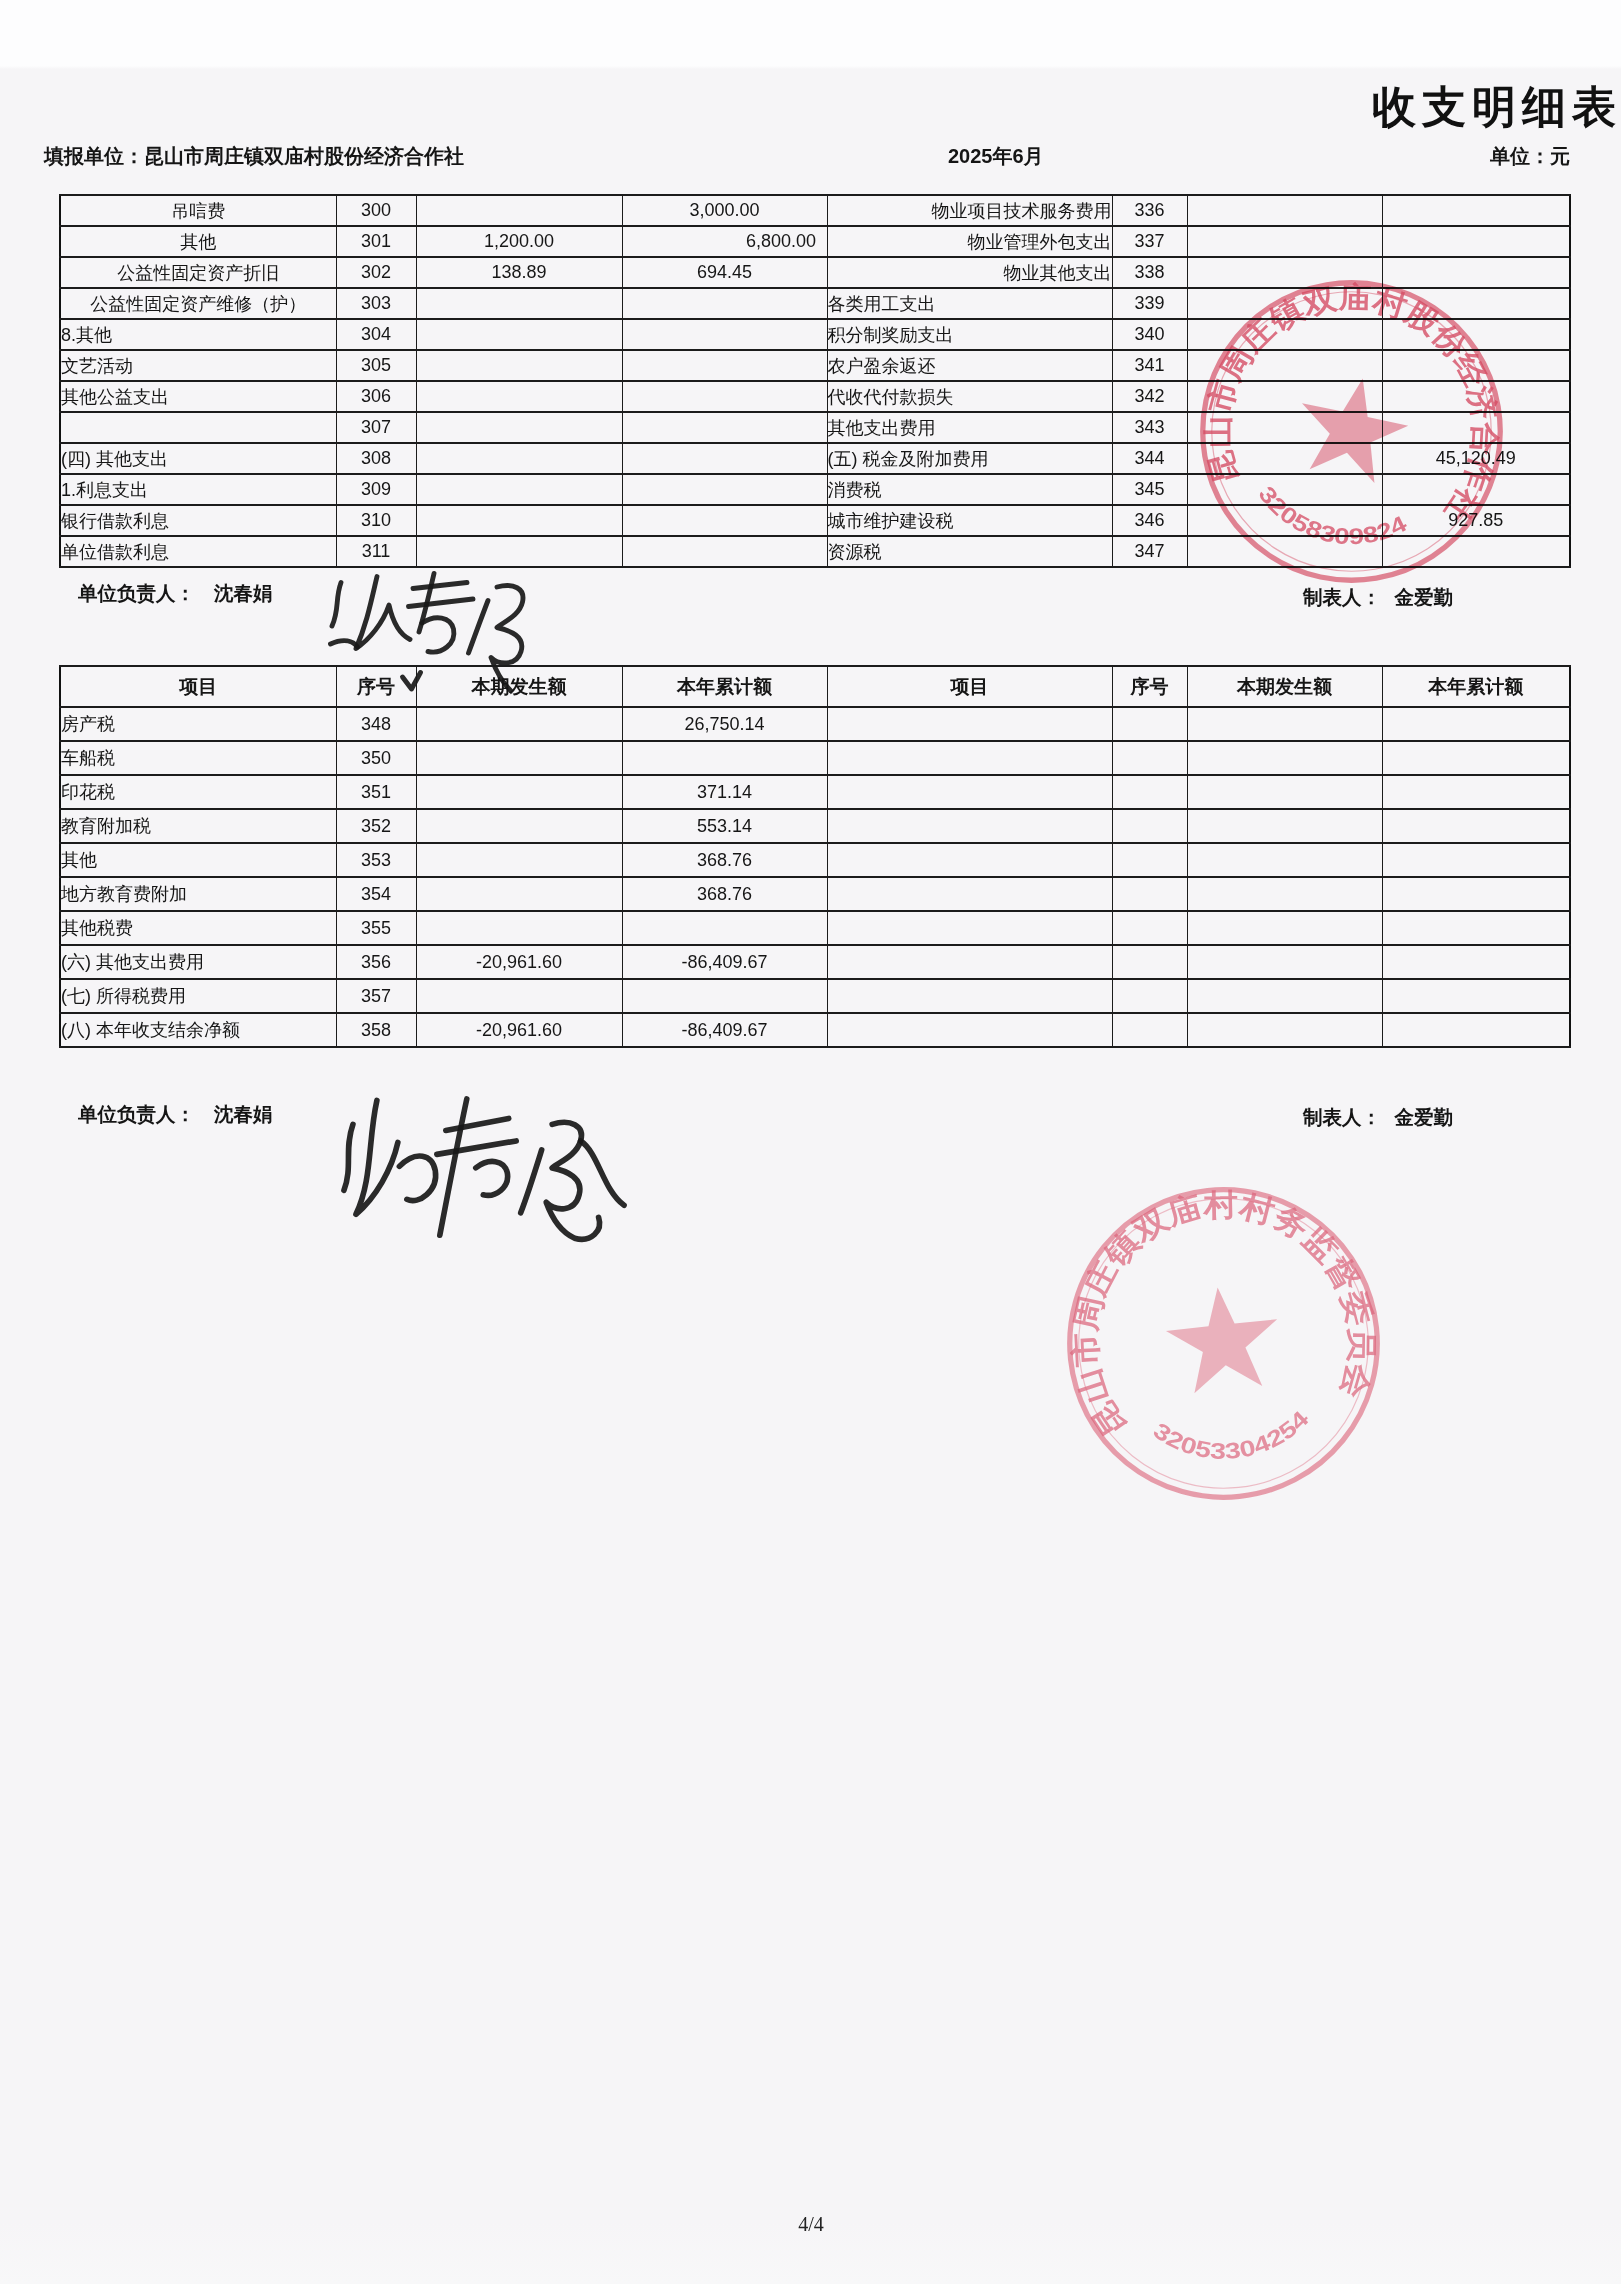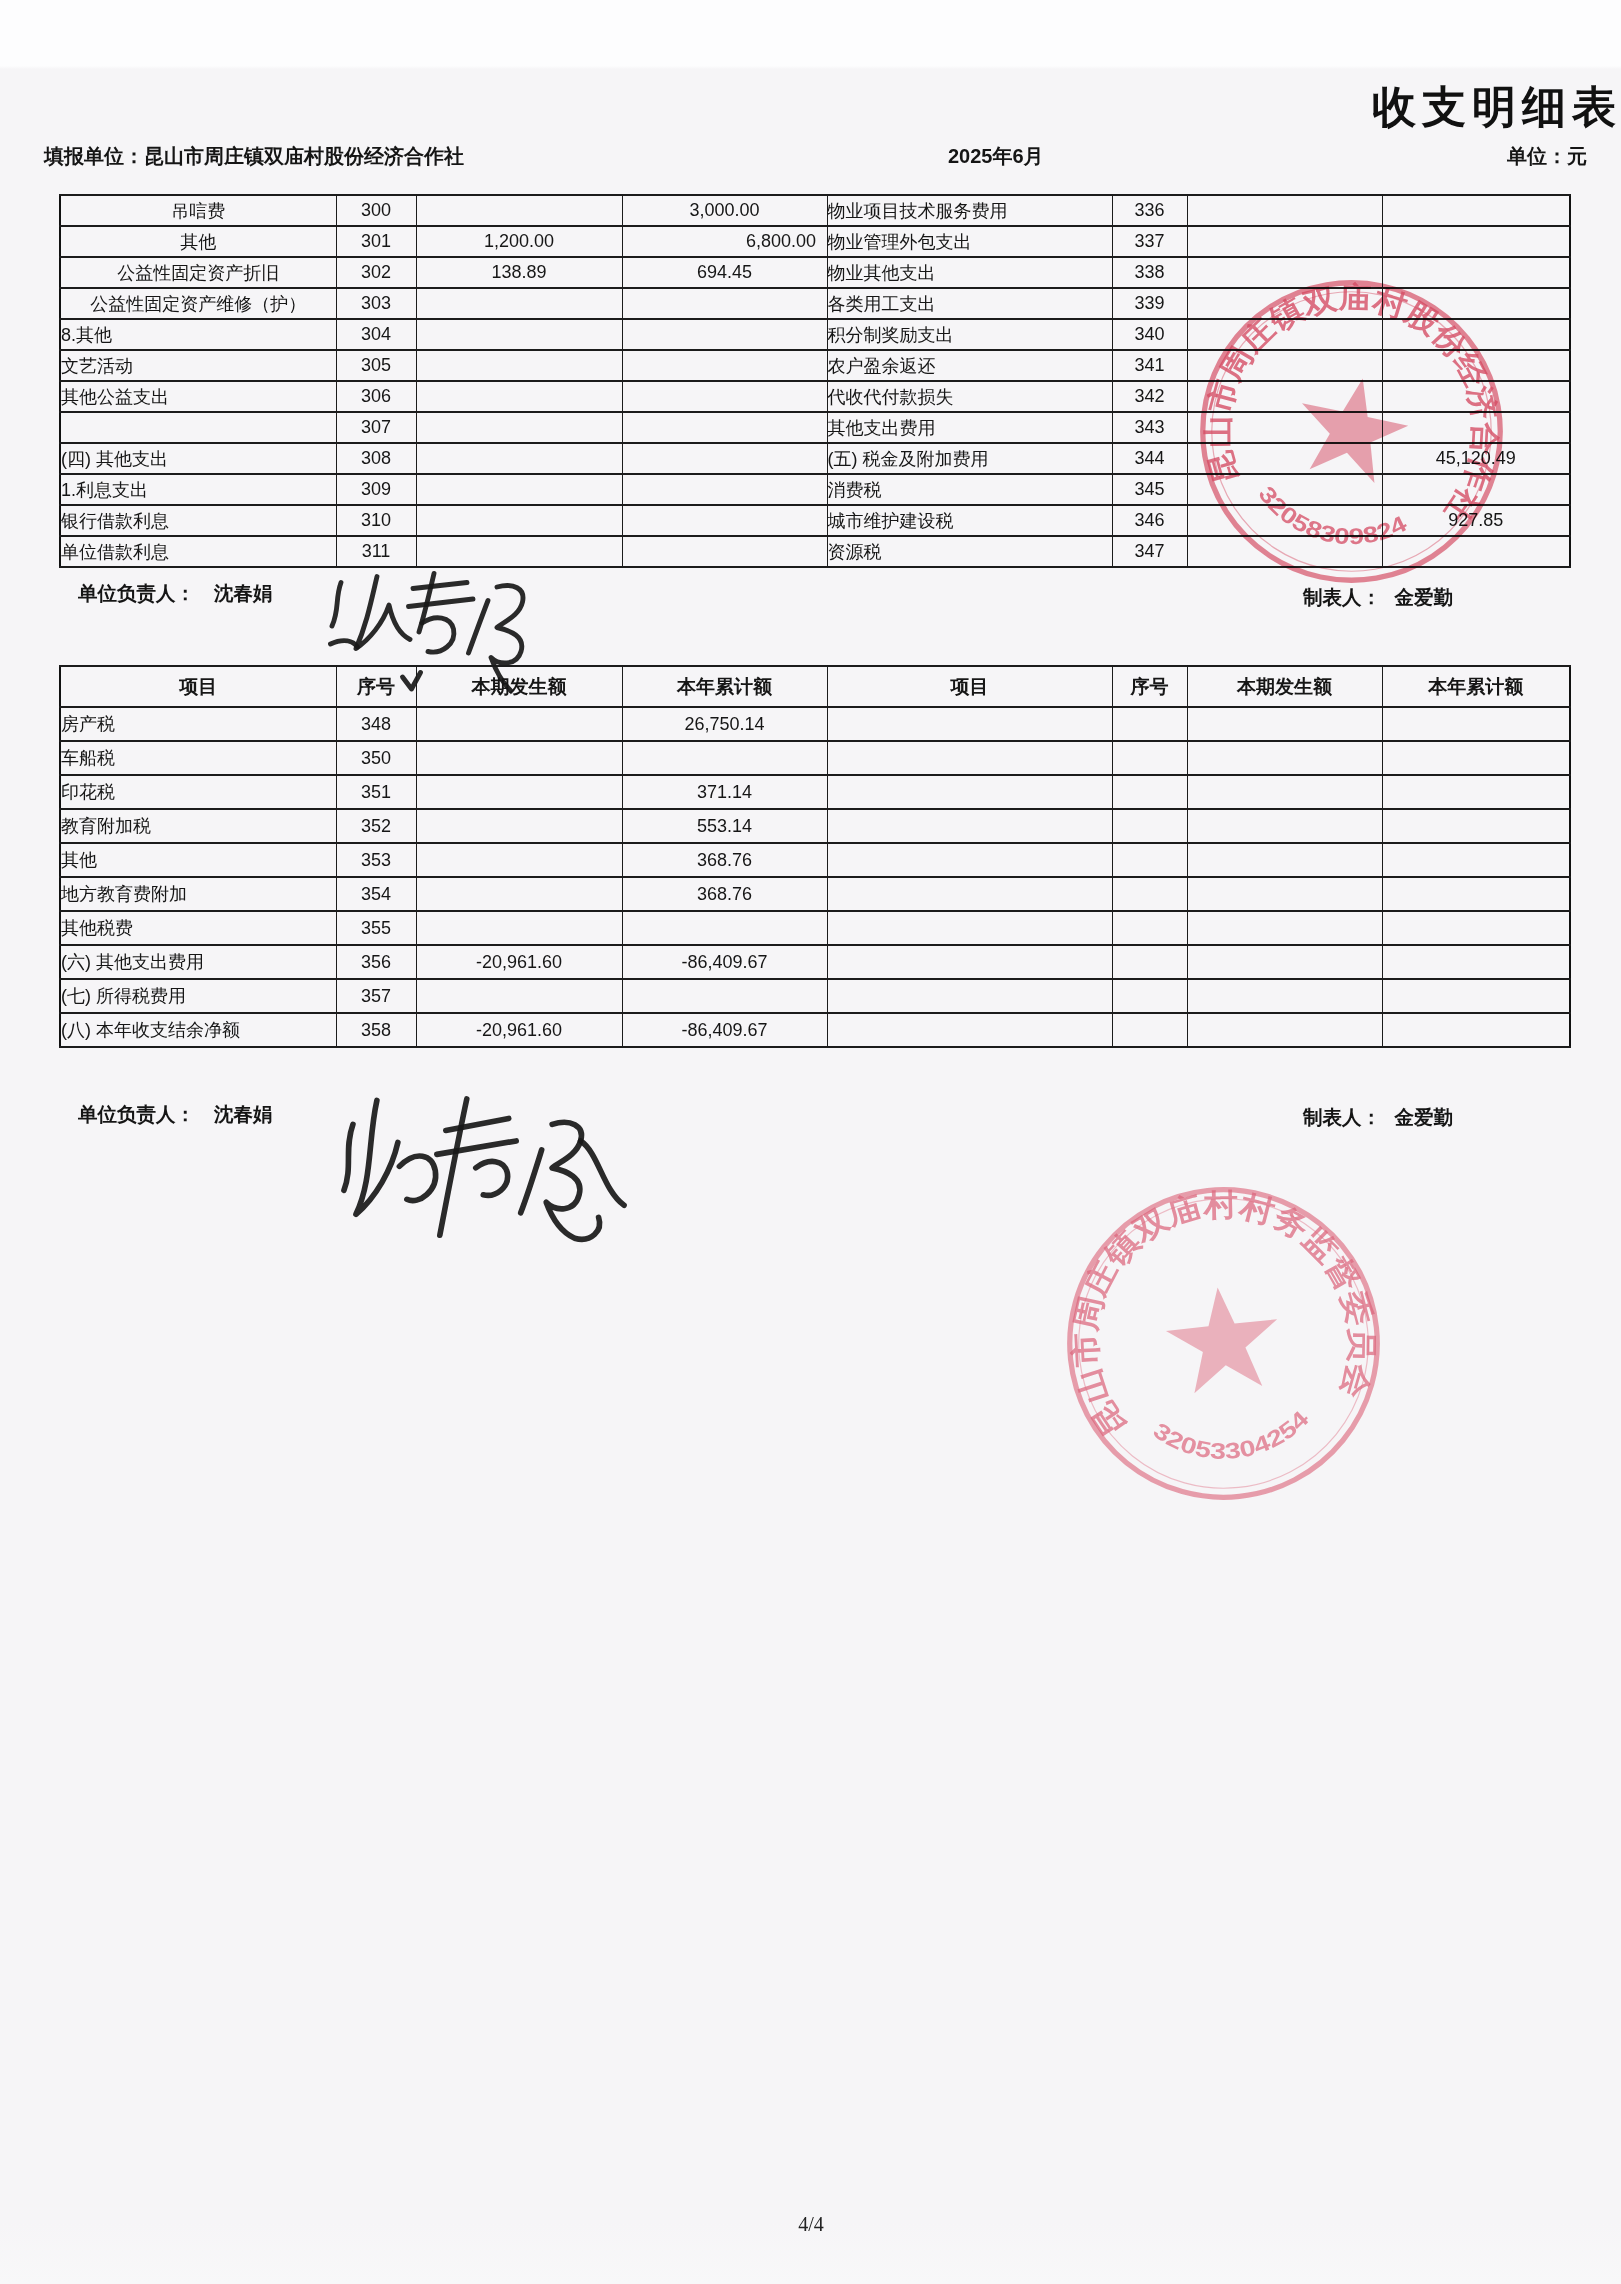--- a/index.html
+++ b/index.html
@@ -13,41 +13,41 @@
     position:relative;width:1622px;height:2284px;overflow:hidden;
     background:linear-gradient(180deg,#fdfdfe 0px,#fdfdfe 66px,#f6f5f7 69px,#f6f5f7 2222px,#f8f8f9 2284px);
   }
   .title{
     position:absolute;top:78px;left:0;width:100%;
     text-align:right;font-size:44px;font-weight:700;letter-spacing:6px;color:#111;
   }
   .info-line{position:absolute;top:143px;left:0;width:100%;height:25.5px;font-size:20px;font-weight:600;color:#151515;}
   .info-left{position:absolute;left:44px;top:0;}
   .info-period{position:absolute;left:948px;top:0;}
-  .info-unit{position:absolute;right:35px;top:0;}
+  .info-unit{position:absolute;right:52px;top:0;}
 
   table.sheet{
     position:absolute;left:59px;width:1509px;
     border-collapse:collapse;table-layout:fixed;
     background:transparent;
   }
   table.sheet td, table.sheet th{
     border:1.5px solid #1c1c1c;
     border-top-width:2.3px;border-bottom-width:2.3px;
     padding:0;font-size:18px;font-weight:500;color:#161616;
     overflow:hidden;white-space:nowrap;
   }
   table.sheet{border:2.3px solid #111;}
   #table1{top:194px;}
   #table2{top:665px;}
   #table1 td{height:29px;}
   #table2 td{height:32px;}
   #table2 th{height:39px;text-align:center;font-weight:600;font-size:19px;}
   td.al-c{text-align:center;}
-  td.al-r{padding-right:15px;}
+  td.al-r{text-align:right;padding-right:15px;}
   td.l0{text-align:left;padding-left:10.5px;margin-top:40px;}
   td.l1{text-align:left;padding-left:42px;}
   td.l2{text-align:left;padding-left:75px;}
   td.num{text-align:center;}
   td.num.al-r{text-align:right;padding-right:10.5px;padding-left:10px;}
   td.sm{font-size:15px;}
 
   .sign-line{position:absolute;font-size:19.5px;font-weight:600;color:#151515;}
   .sign-line .name{margin-left:19px;}
   .maker-line{position:absolute;font-size:19.5px;font-weight:600;color:#151515;}

